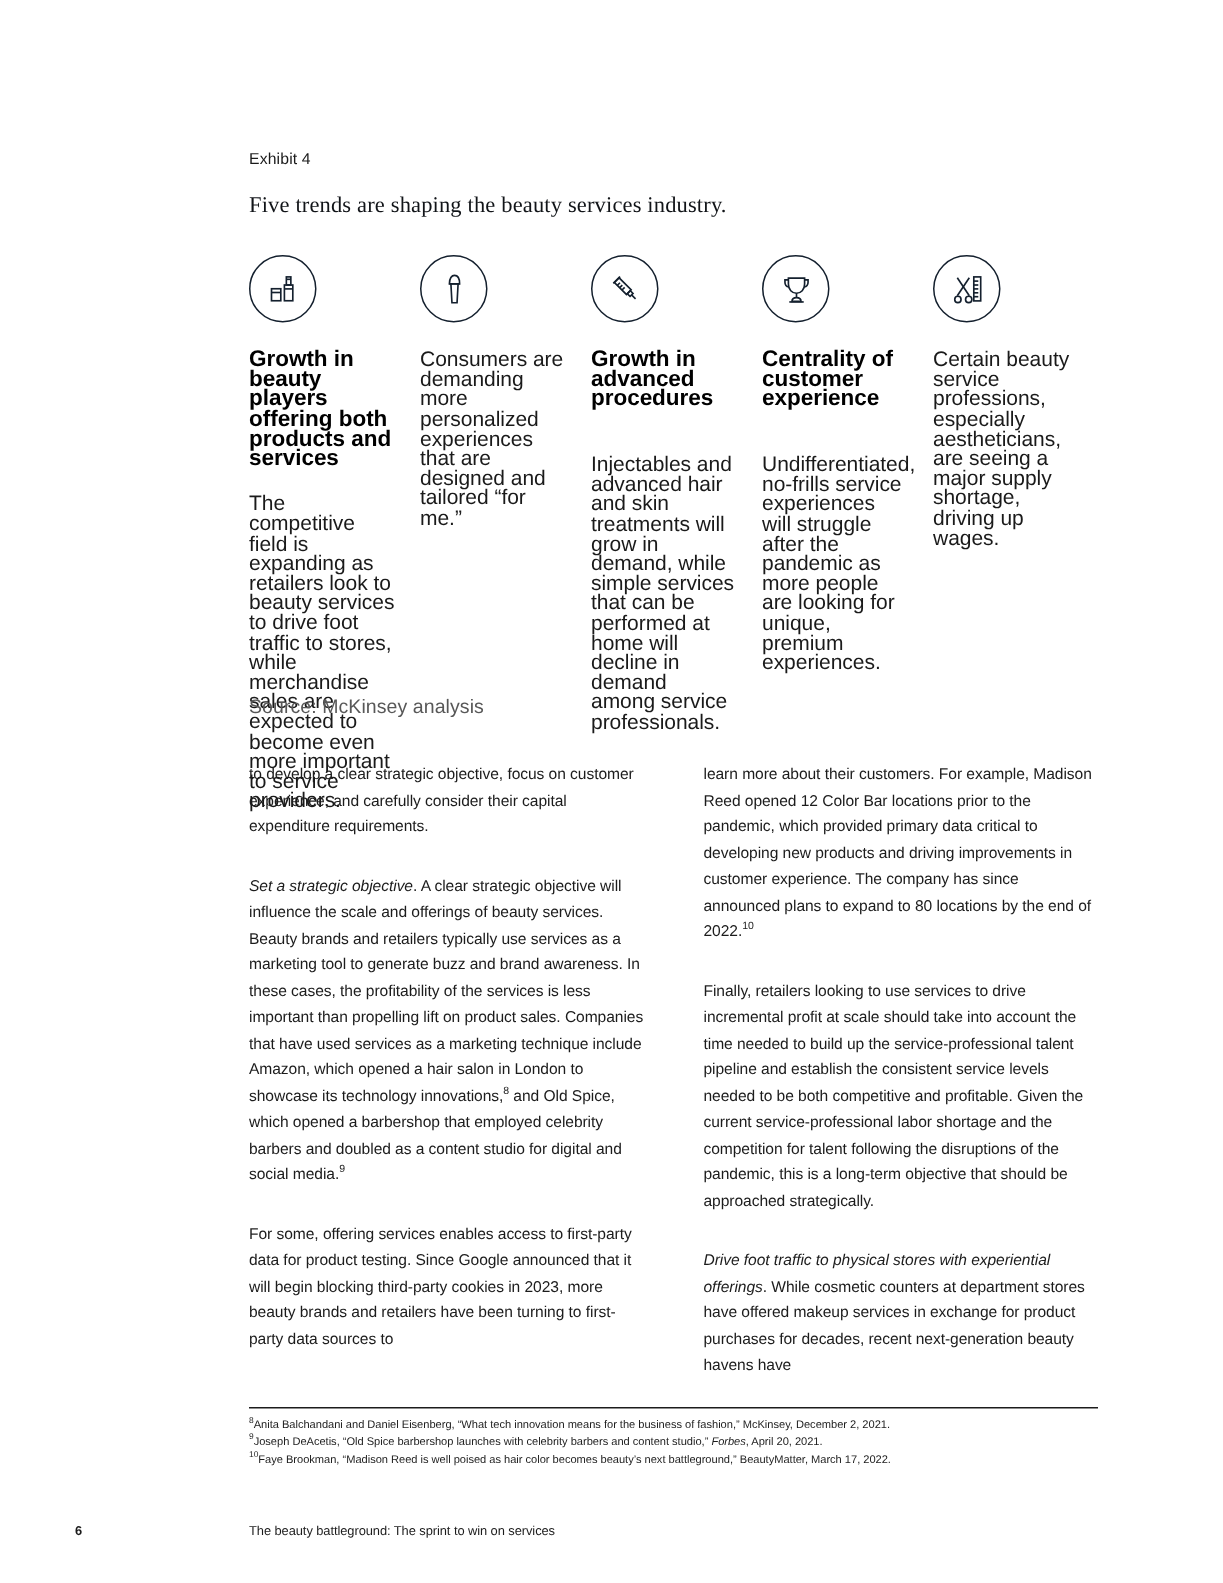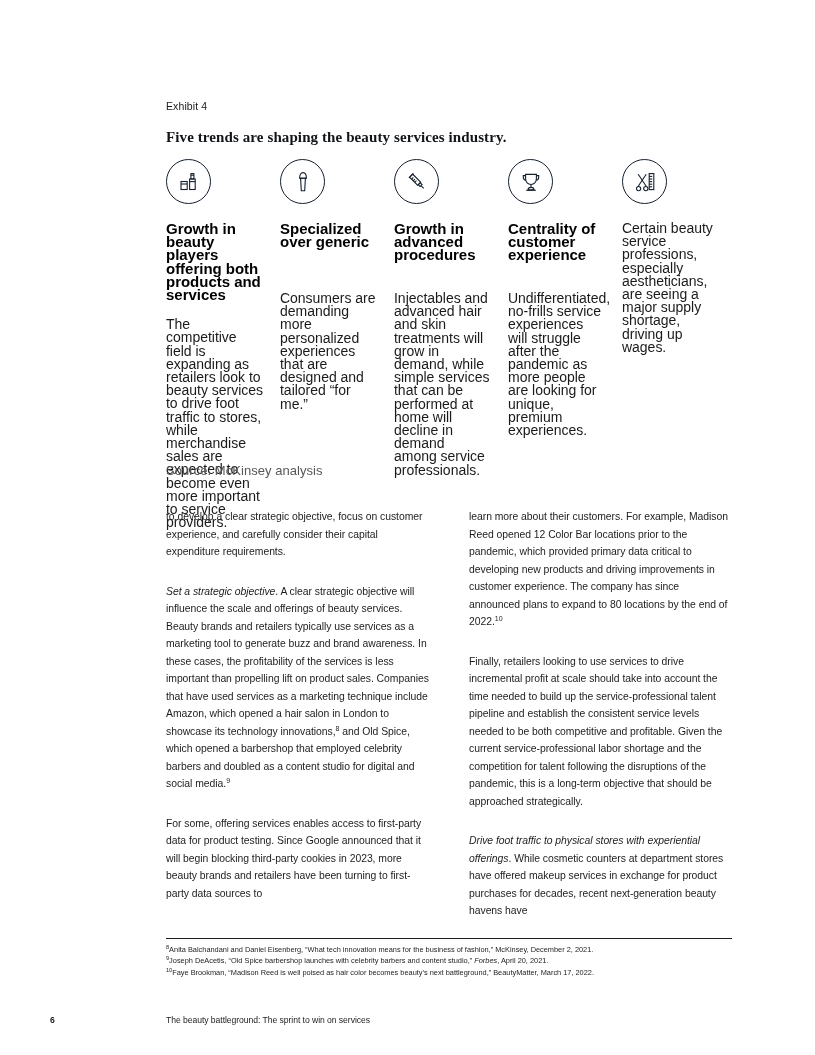--- a/index.html
+++ b/index.html
@@ -31,25 +31,25 @@
     width: 570px;
   }
   .exhibit-label {
     font-size: 10.5px;
     color: #1a1a1a;
     letter-spacing: .1px;
     margin-bottom: 17px;
   }
   .exhibit-title {
     font-family: "Liberation Serif", serif;
-    font-weight: bold;
+    font-weight: normal;
     font-size: 15px;
     color: #111418;
     letter-spacing: .1px;
-    margin-bottom: 13px;
+    margin-bottom: 24px;
   }
 
   .trend-grid {
     display: flex;
     gap: 0px;
     align-items: flex-start;
   }
   .trend-col {
     width: 97px;
     margin-right: 17px;
@@ -200,21 +200,20 @@
       </div>
 
       <div class="trend-col">
         <div class="icon-circle">
           <svg width="26" height="26" viewBox="0 0 26 26" fill="none" stroke="#14202e" stroke-width="1.1">
             <path d="M9.6 9.2 C9.6 5.5 11.1 3.6 13 3.6 C14.9 3.6 16.4 5.5 16.4 9.2 Z"></path>
             <line x1="9.6" y1="9.2" x2="16.4" y2="9.2"></line>
             <path d="M10.6 9.2 L11.3 21.8 L14.7 21.8 L15.4 9.2"></path>
           </svg>
         </div>
-        <div class="trend-head">Specialized over generic</div>
         <div class="trend-body">Consumers are demanding more personalized experiences that are designed and tailored “for me.”</div>
       </div>
 
       <div class="trend-col">
         <div class="icon-circle">
           <svg width="26" height="26" viewBox="0 0 26 26" fill="none" stroke="#14202e" stroke-width="1.1">
             <g transform="rotate(-45 13 13)">
               <rect x="11.1" y="4.4" width="4.4" height="11.4"></rect>
               <line x1="10.1" y1="4.4" x2="16.5" y2="4.4"></line>
               <line x1="11.1" y1="7.2" x2="13.6" y2="7.2"></line>

